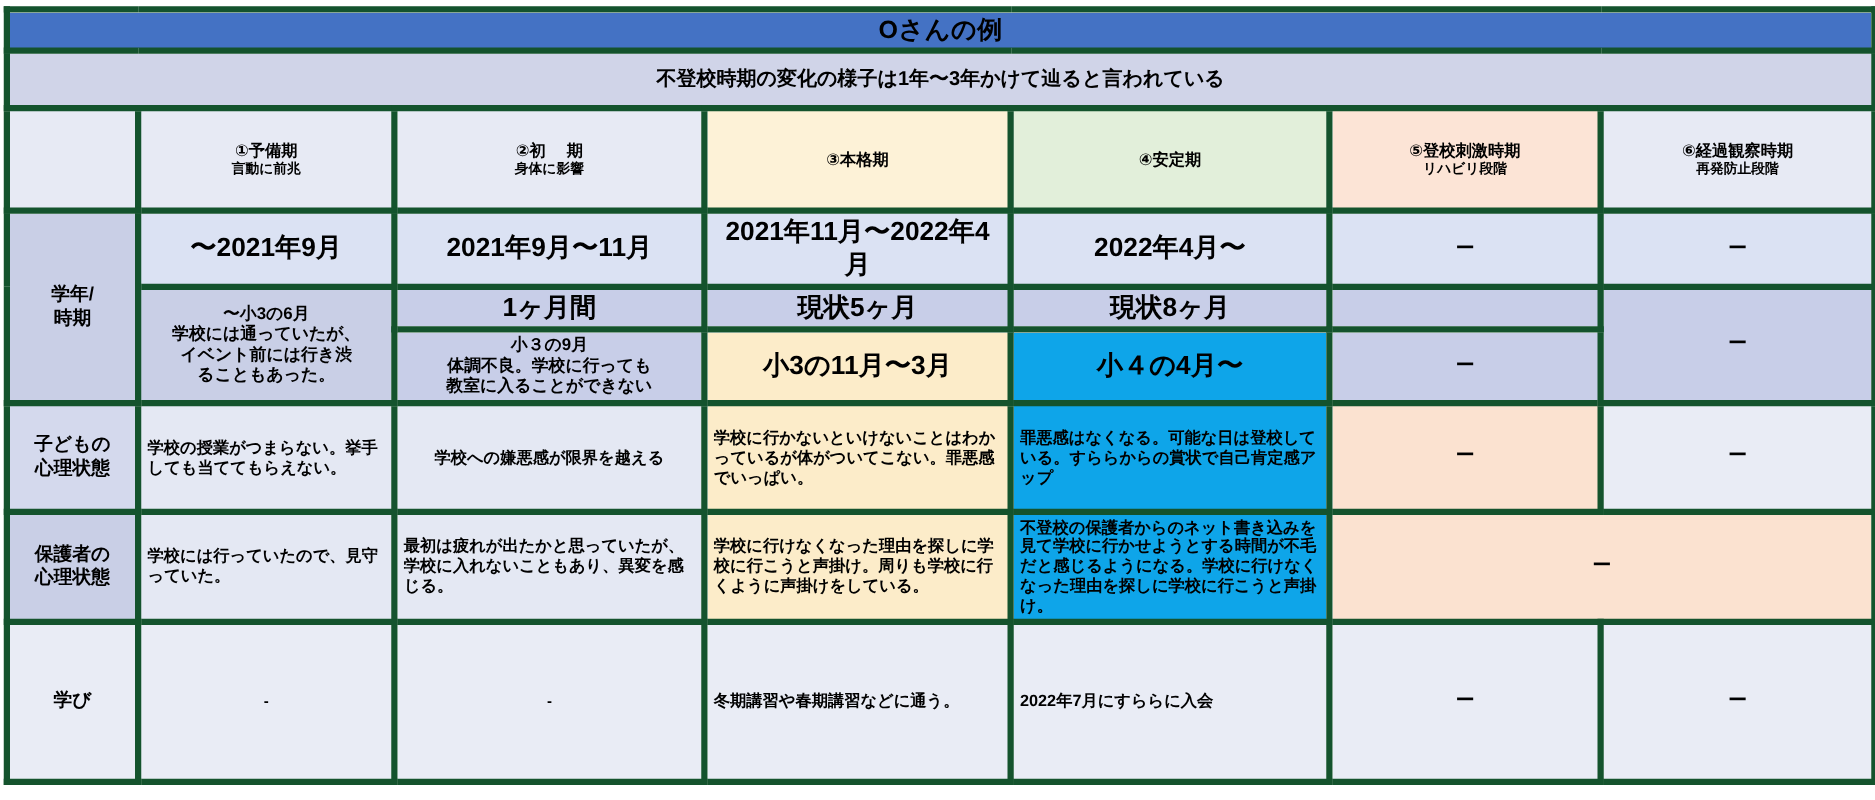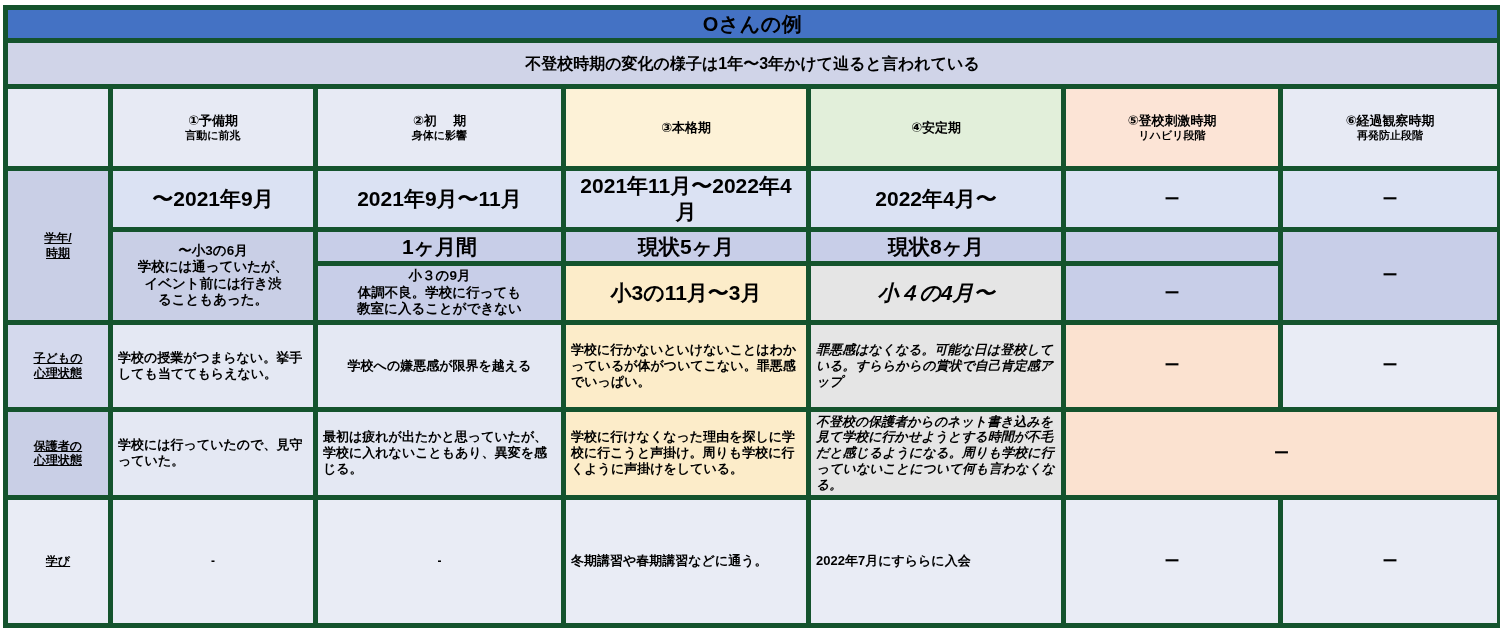--- a/index.html
+++ b/index.html
@@ -38,35 +38,35 @@
   
   .c-title   { background: #4472c4; color: #ffffff; }
   .c-sub     { background: #d0d4e8; }
   .c-lblA    { background: #e7eaf4; }   
   .c-lblB    { background: #c9cfe6; }   
   .c-lblC    { background: #d4d9ed; }
   .c-blue1   { background: #dbe2f3; }   
   .c-blue2   { background: #c8cee8; }   
   .c-cream   { background: #fcecc9; }   
   .c-cream2  { background: #fdf2d7; }
-  .c-green   { background: #e5e5e5; font-style: italic; }
+  .c-green   { background: #0ea5e9; }
   .c-green2  { background: #e2efda; }
   .c-peach   { background: #fbe2d0; }
   .c-peach2  { background: #fce4d6; }
   .c-white   { background: #e9ecf5; }
   .c-whiteb  { background: #e4e8f3; }
 
   
   .ctr  { text-align: center; }
   .lft  { text-align: left; }
   .t-title { font-size: 20px; letter-spacing: .5px; }
   .t-sub   { font-size: 16px; }
   .t-head  { font-size: 13px; }
   .t-head-s{ font-size: 11px; font-weight: bold; }
-  .t-rowlbl{ font-size: 12px; text-decoration: underline; }
+  .t-rowlbl{ font-size: 15px; }
   .t-md    { font-size: 21px; }
   .t-sm    { font-size: 13.5px; }
   .t-xs    { font-size: 13px; }
   .t-dash  { font-size: 15px; }
   .t-dash-sm { font-size: 12px; font-weight: bold; }
   .two-line { white-space: pre-line; }
 </style>
 </head>
 <body>
 
@@ -159,21 +159,21 @@
     <td class="c-peach ctr t-dash">ー</td>
     <td class="c-white ctr t-dash">ー</td>
   </tr>
 
   <tr>
     <td class="c-lblB ctr t-rowlbl two-line" style="height:86px;">保護者の
 心理状態</td>
     <td class="c-whiteb lft t-xs">学校には行っていたので、見守っていた。</td>
     <td class="c-whiteb lft t-xs">最初は疲れが出たかと思っていたが、学校に入れないこともあり、異変を感じる。</td>
     <td class="c-cream lft t-xs">学校に行けなくなった理由を探しに学校に行こうと声掛け。周りも学校に行くように声掛けをしている。</td>
-    <td class="c-green lft t-xs">不登校の保護者からのネット書き込みを見て学校に行かせようとする時間が不毛だと感じるようになる。周りも学校に行っていないことについて何も言わなくなる。</td>
+    <td class="c-green lft t-xs">不登校の保護者からのネット書き込みを見て学校に行かせようとする時間が不毛だと感じるようになる。学校に行けなくなった理由を探しに学校に行こうと声掛け。</td>
     <td colspan="2" class="c-peach ctr t-dash">ー</td>
   </tr>
 
   <tr>
     <td class="c-white ctr t-rowlbl" style="height:128px;">学び</td>
     <td class="c-white ctr t-dash-sm">-</td>
     <td class="c-white ctr t-dash-sm">-</td>
     <td class="c-white lft t-xs">冬期講習や春期講習などに通う。</td>
     <td class="c-white lft t-xs">2022年7月にすららに入会</td>
     <td class="c-white ctr t-dash">ー</td>

